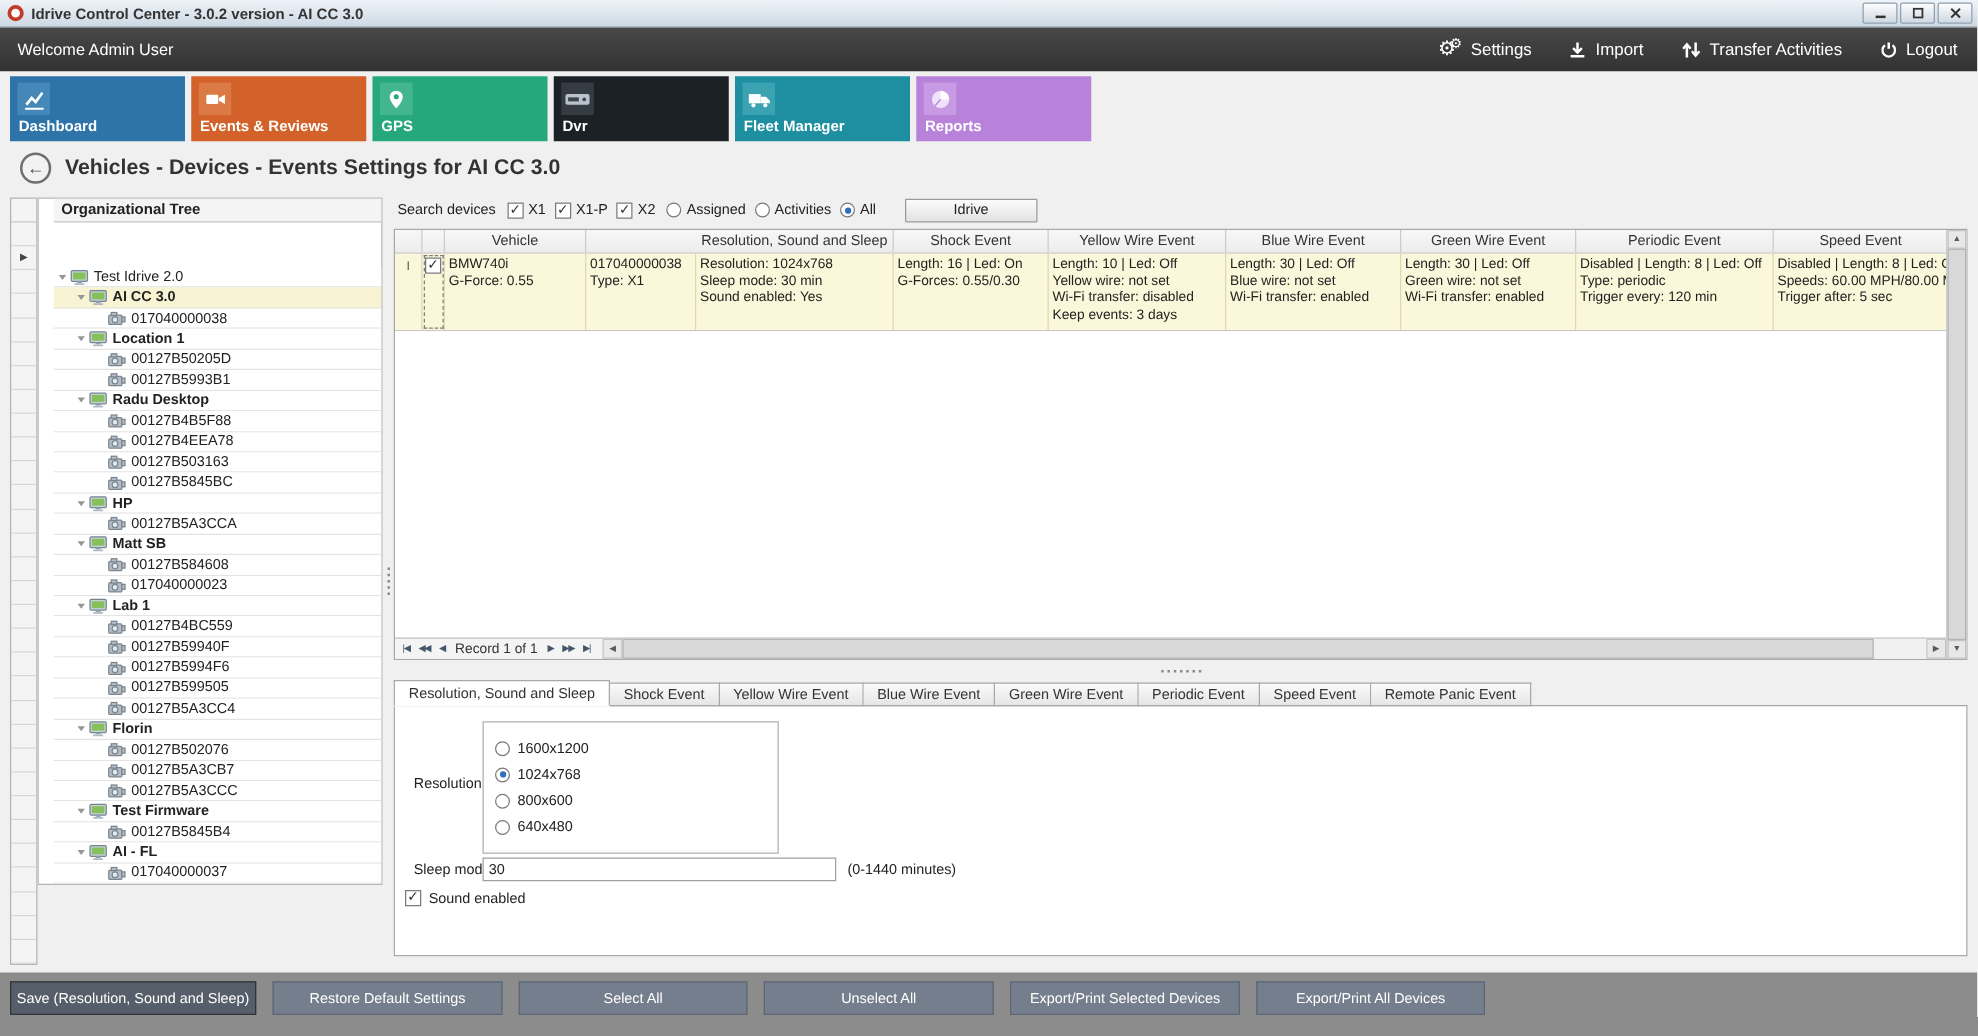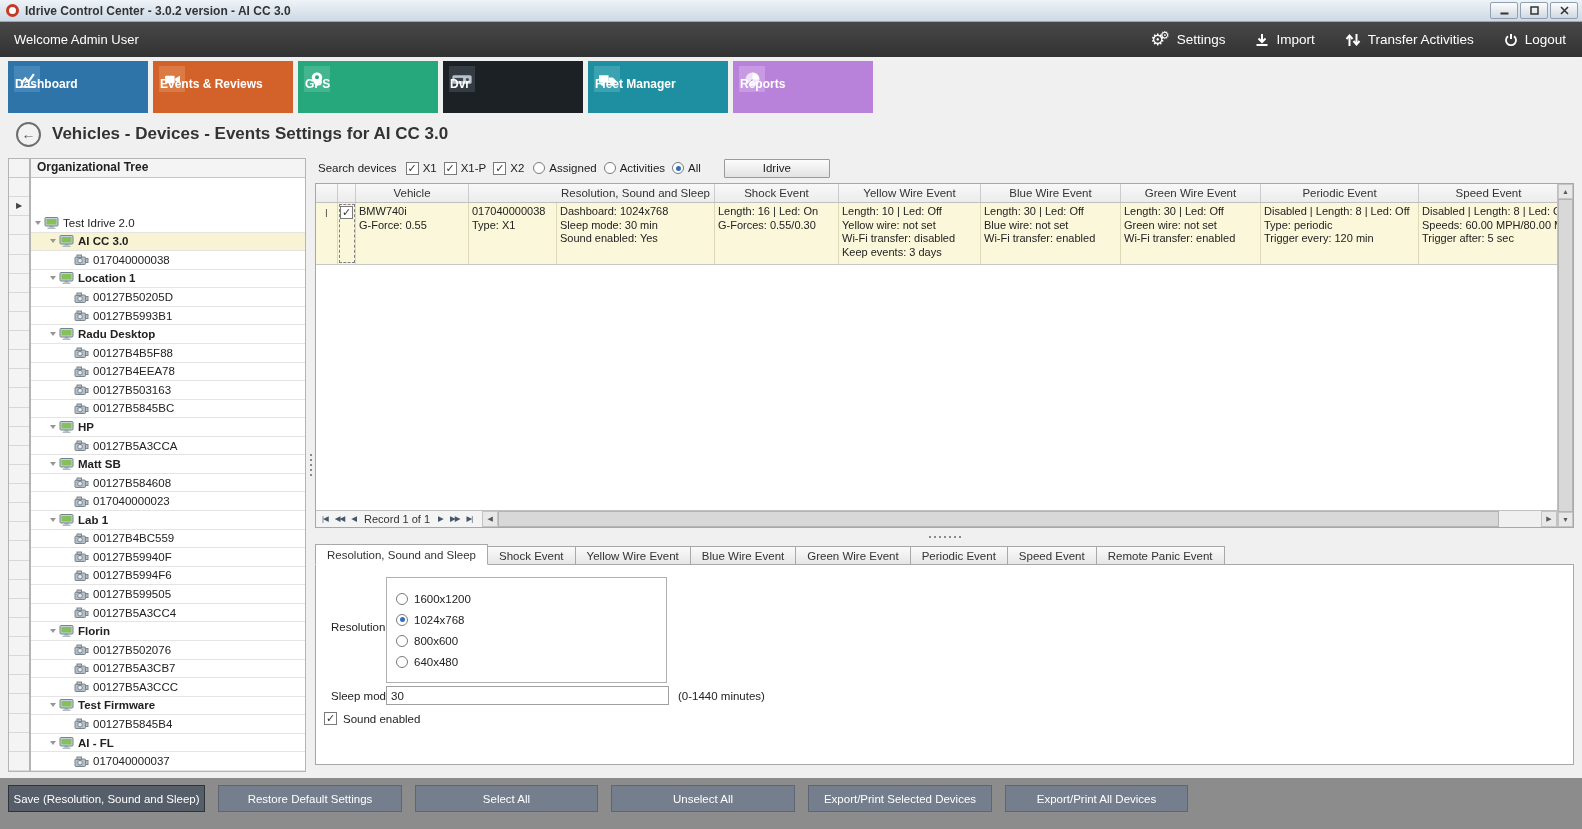--- a/index.html
+++ b/index.html
@@ -22,36 +22,36 @@
   .topbar-actions{margin-left:auto;display:flex;gap:30px;align-items:center;}
   .top-action{display:flex;align-items:center;gap:7px;cursor:pointer;font-size:13.5px;white-space:nowrap;}
   .top-action-icon{display:flex;align-items:center;}
   .gear-big{font-size:16px;line-height:1;color:#fff;}
   .gear-small{font-size:11px;line-height:1;color:#fff;margin-left:-5px;margin-top:-8px;}
 
   
   .tiles{position:absolute;left:0;top:57px;width:100%;height:58px;display:flex;gap:5px;padding:4px 0 0 8px;}
   .tile{width:140px;height:52px;position:relative;cursor:pointer;flex:none;}
   .tile-icon{position:absolute;left:6px;top:5px;width:26px;height:26px;display:flex;align-items:center;justify-content:center;}
-  .tile-label{position:absolute;left:7px;bottom:22px;color:#fff;font-weight:bold;font-size:12px;white-space:nowrap;}
+  .tile-label{position:absolute;left:7px;bottom:5px;color:#fff;font-weight:bold;font-size:12px;white-space:nowrap;}
 
   
   .breadcrumb{position:absolute;left:0;top:115px;width:100%;height:38px;display:flex;align-items:center;padding-left:16px;gap:11px;}
   .back-btn{width:25px;height:25px;border-radius:50%;border:2px solid #6e6e6e;display:flex;align-items:center;justify-content:center;background:#f2f2f2;cursor:pointer;flex:none;}
   .back-arrow{font-size:14px;color:#555;line-height:1;}
   .page-title{font-size:17px;color:#333;font-weight:600;white-space:nowrap;}
 
   
   .tree-indicator{position:absolute;left:8px;top:158px;width:22px;height:614px;display:flex;flex-direction:column;background:#f4f4f4;border:1px solid #b4b4b4;}
   .ind-head{height:19px;border-bottom:1px solid #c8c8c8;flex:none;}
   .ind-cell{flex:1;border-bottom:1px solid #d8d8d8;display:flex;align-items:center;justify-content:center;min-height:0;}
   .ind-arrow{font-size:8px;color:#444;line-height:1;}
 
   
-  .tree-panel{position:absolute;left:30px;top:158px;width:276px;height:614px;background:#fff;border:1px solid #b4b4b4;display:flex;flex-direction:column;}
+  .tree-panel{position:absolute;left:30px;top:158px;width:276px;height:550px;background:#fff;border:1px solid #b4b4b4;display:flex;flex-direction:column;padding-left:12px;}
   .tree-header{height:19px;line-height:17px;font-weight:bold;font-size:12px;padding-left:6px;background:#f4f4f4;border-bottom:1px solid #c8c8c8;flex:none;}
   .tree-body{flex:1;display:flex;flex-direction:column;min-height:0;margin-top:36px;}
   .tree-row{flex:1;display:flex;align-items:center;border-bottom:1px solid #e4e4e4;font-size:11.5px;cursor:pointer;background:#fff;min-height:0;white-space:nowrap;overflow:hidden;}
   .tree-row.bold .tree-label,.tree-row.selected .tree-label{font-weight:bold;}
   .tree-row.selected{background:#f8f3d2;}
   .tree-indent{flex:none;display:inline-block;height:1px;}
   .tree-arrow{width:0;height:0;border-left:3.5px solid transparent;border-right:3.5px solid transparent;border-top:4.5px solid #969696;margin-right:3px;flex:none;}
   .tree-arrow.hidden{visibility:hidden;}
   .tree-icon{display:flex;align-items:center;margin-right:4px;flex:none;}
   .tree-label{color:#222;}
@@ -96,21 +96,21 @@
   .vs-thumb{flex:1;background:#d8d8d8;border:1px solid #b4b4b4;cursor:pointer;}
 
   
   .tabs{position:absolute;left:315px;top:544px;height:21px;display:flex;align-items:flex-end;z-index:2;}
   .tab{height:19px;padding:0 11px;display:flex;align-items:center;font-size:11.5px;background:linear-gradient(#fafafa,#e6e6e6);border:1px solid #a8a8a8;border-left:none;cursor:pointer;color:#333;white-space:nowrap;}
   .tab:first-child{border-left:1px solid #a8a8a8;}
   .tab.active{height:21px;background:#fff;border-bottom:1px solid #fff;}
 
   
   .tab-panel{position:absolute;left:315px;top:564px;width:1259px;height:201px;background:#fff;border:1px solid #a8a8a8;z-index:1;}
-  .res-group{position:absolute;left:70px;top:12px;width:281px;height:106px;border:1px solid #b0b0b0;display:flex;flex-direction:column;justify-content:center;gap:9px;padding:6px 9px;background:#fff;}
+  .res-group{position:absolute;left:70px;top:12px;width:237px;height:106px;border:1px solid #b0b0b0;display:flex;flex-direction:column;justify-content:center;gap:9px;padding:6px 9px;background:#fff;}
   .res-opt{display:flex;align-items:center;gap:6px;font-size:11.5px;cursor:pointer;}
   .res-label{position:absolute;left:15px;top:56px;font-size:11.5px;color:#222;}
   .sleep-label{position:absolute;left:15px;top:125px;font-size:11.5px;color:#222;}
   .sleep-input{position:absolute;left:70px;top:121px;width:283px;height:19px;border:1px solid #a0a0a0;font-size:11.5px;padding:0 4px;font-family:inherit;background:#fff;color:#222;}
   .sleep-hint{position:absolute;left:362px;top:125px;font-size:11.5px;color:#222;}
   .sound-row{position:absolute;left:8px;top:147px;display:flex;align-items:center;gap:6px;font-size:11.5px;}
 
   
   .footer{position:absolute;left:0;top:778px;width:100%;height:51px;background:#8c8c8c;display:flex;align-items:flex-start;padding:7px 0 0 8px;gap:13px;}
   .f-btn{height:27px;background:#747e8c;border:1px solid #5d6672;color:#fff;font-size:11.5px;font-family:inherit;cursor:pointer;white-space:nowrap;overflow:hidden;flex:none;}
@@ -753,21 +753,21 @@
             </div>
             <div class="g-cell" style="width: 113px;">
               <div class="g-line">BMW740i</div>
               <div class="g-line">G-Force: 0.55</div>
             </div>
             <div class="g-cell" style="width: 88px;">
               <div class="g-line">017040000038</div>
               <div class="g-line">Type: X1</div>
             </div>
             <div class="g-cell" style="width: 158px;">
-              <div class="g-line">Dashboard: 1024x768</div>
+              <div class="g-line">Resolution: 1024x768</div>
               <div class="g-line">Sleep mode: 30 min</div>
               <div class="g-line">Sound enabled: Yes</div>
             </div>
             <div class="g-cell" style="width: 124px;">
               <div class="g-line">Length: 16 | Led: On</div>
               <div class="g-line">G-Forces: 0.55/0.30</div>
             </div>
             <div class="g-cell" style="width: 142px;">
               <div class="g-line">Length: 10 | Led: Off</div>
               <div class="g-line">Yellow wire: not set</div>

